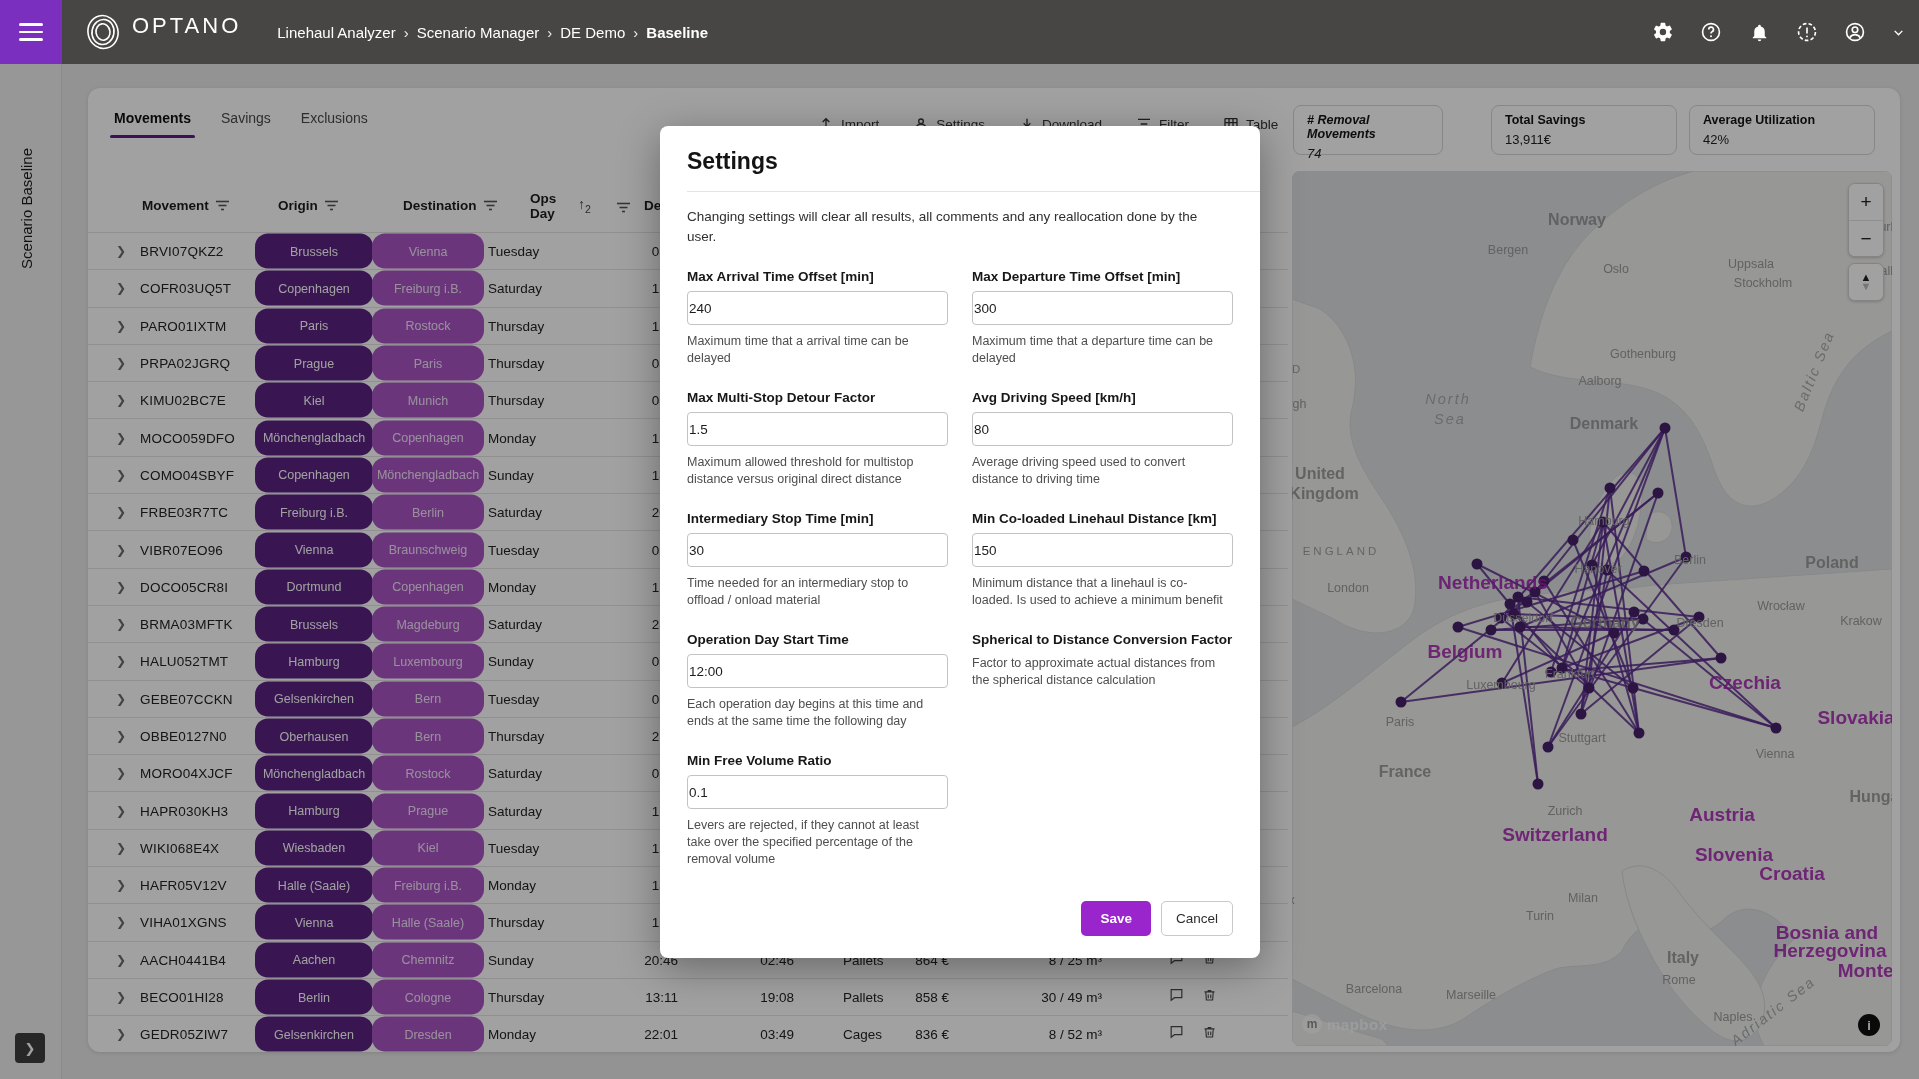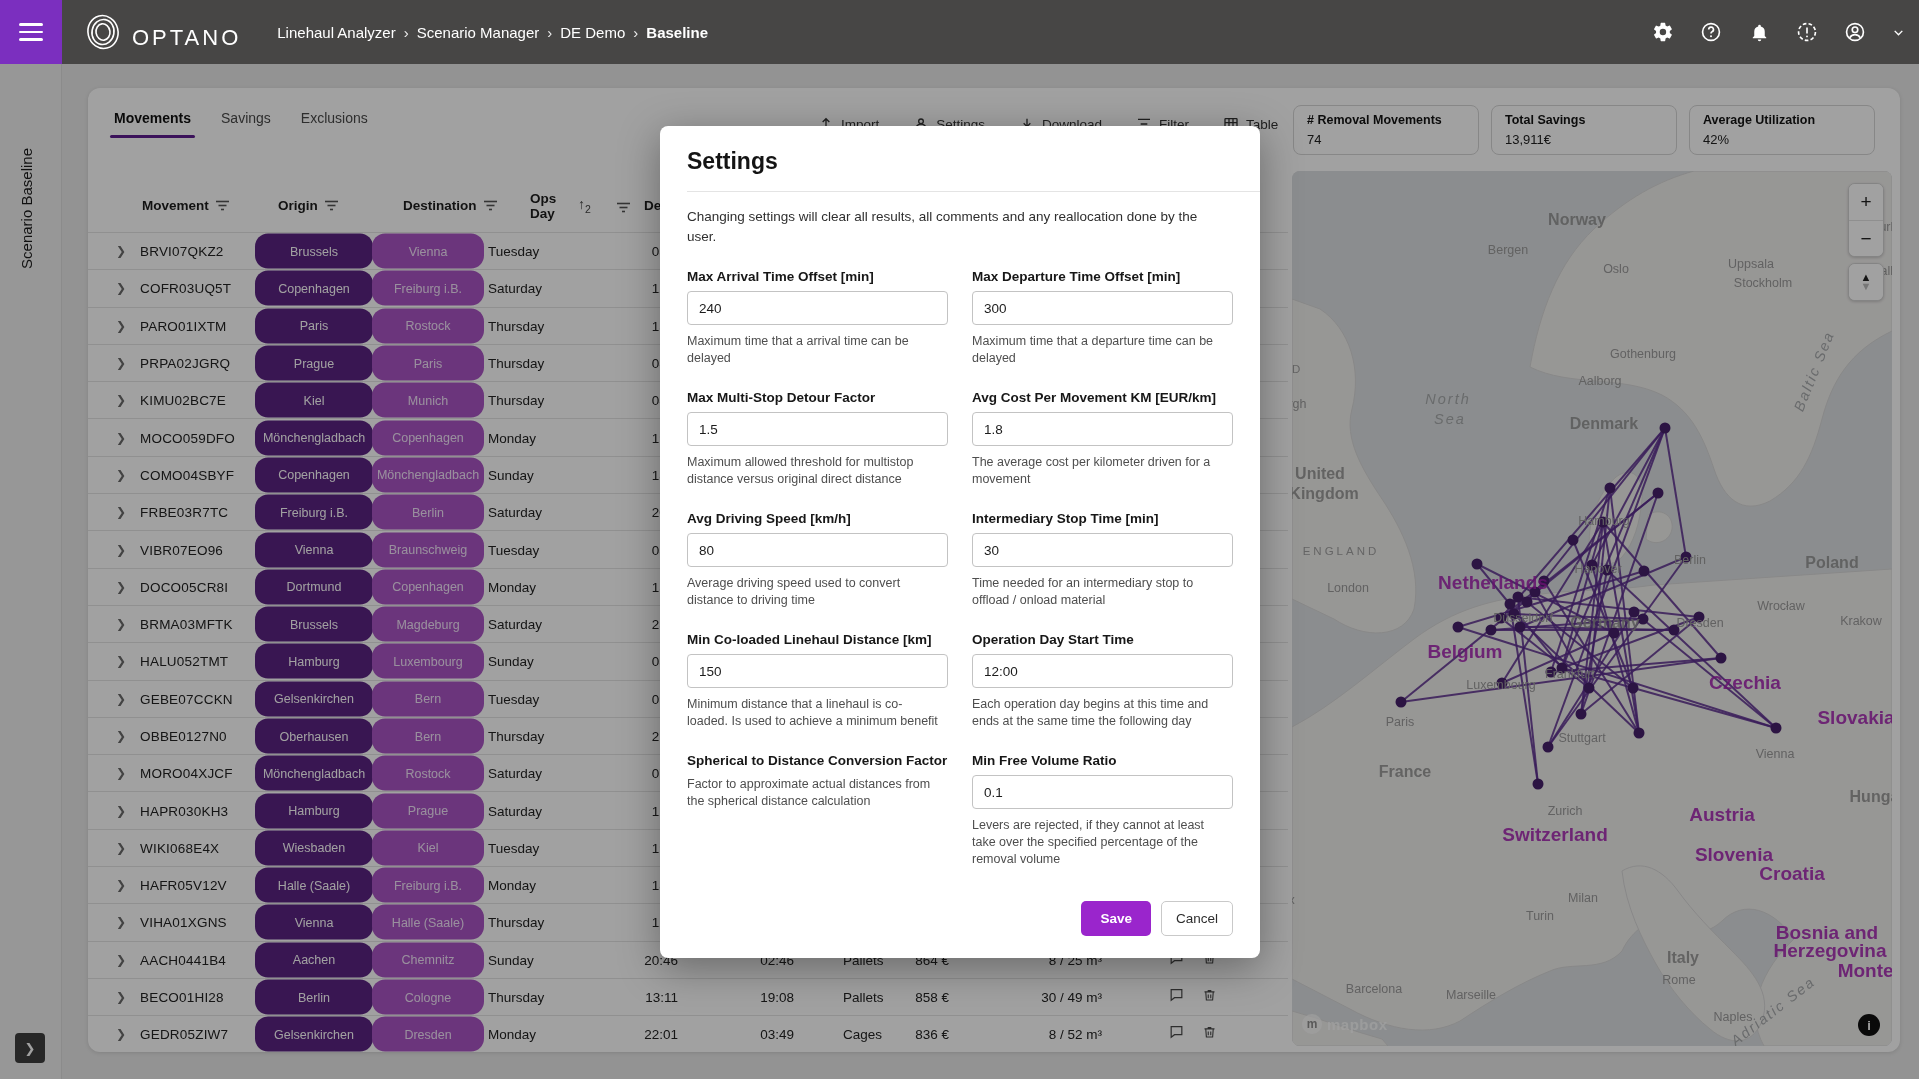--- a/index.html
+++ b/index.html
@@ -4,21 +4,21 @@
 <style>
   html,body{margin:0;padding:0;background:#222;}
   *{box-sizing:border-box;font-family:"Liberation Sans","DejaVu Sans",sans-serif;}
   #app{position:relative;width:1919px;height:1079px;background:#e9e9e9;overflow:hidden;}
 
   
   #topbar{position:absolute;left:0;top:0;width:1919px;height:64px;background:#474645;z-index:30;display:flex;align-items:center;}
   #hamburger{width:62px;height:64px;background:#7b2fbf;display:flex;align-items:center;justify-content:center;cursor:pointer;flex:0 0 auto;}
   #hamburger .bars{width:24px;}
   #hamburger .bars div{height:2.5px;background:#fff;margin:5px 0;border-radius:2px;}
-  #brand{display:flex;align-items:flex-end;margin-left:22px;}
+  #brand{display:flex;align-items:flex-start;margin-left:22px;}
   #brand svg{display:block;}
   #brand .brandtext{color:#fff;font-size:22px;letter-spacing:3px;margin-left:10px;font-weight:400;}
   #breadcrumb{color:#fff;font-size:15px;margin-left:36px;display:flex;gap:8px;align-items:center;}
   #breadcrumb .sep{opacity:.9;}
   #breadcrumb .crumb:last-child{font-weight:bold;}
   #topicons{position:absolute;right:14px;top:0;height:64px;display:flex;align-items:center;gap:24px;}
   .topicon{width:24px;height:24px;display:flex;align-items:center;justify-content:center;color:#fff;cursor:pointer;}
   .topicon svg{display:block;}
 
   
@@ -90,21 +90,21 @@
   #mapinfo{position:absolute;right:12px;bottom:10px;width:22px;height:22px;border-radius:50%;background:#101010;color:#fff;font-size:13px;font-weight:bold;display:flex;align-items:center;justify-content:center;cursor:pointer;}
 
   
   #overlay{position:absolute;left:0;top:64px;width:1919px;height:1015px;background:rgba(0,0,0,.37);z-index:10;}
   #modal{position:absolute;left:660px;top:126px;width:600px;height:832px;background:#fff;border-radius:8px;box-shadow:0 10px 40px rgba(0,0,0,.35);z-index:20;padding:22px 27px;}
   #modal h1{margin:0;font-size:23px;color:#141414;}
   #modal .mdivider{height:1px;background:#e4e4e4;margin:16px -27px 0 0;margin-left:0;margin-top:16px;}
   #modal .mdesc{font-size:13.5px;color:#2f2f2f;line-height:20px;margin-top:15px;width:540px;}
   #mfields{margin-top:22px;display:grid;grid-template-columns:261px 261px;column-gap:24px;grid-auto-rows:121px;}
   .mfield .flabel{font-size:13.5px;font-weight:bold;color:#171717;margin-bottom:7px;}
-  .mfield input{width:261px;height:34px;border:1px solid #c3c3c3;border-radius:4px;padding:0 11px;font-size:13.5px;color:#1c1c1c;outline:none;background:#fff;}
+  .mfield input{width:261px;height:34px;border:1px solid #c3c3c3;border-radius:4px;padding:0 1px;font-size:13.5px;color:#1c1c1c;outline:none;background:#fff;}
   .mfield .fhelp{font-size:12.5px;color:#4e4e4e;line-height:17px;margin-top:8px;width:255px;}
   #mbuttons{position:absolute;right:27px;bottom:22px;display:flex;gap:10px;}
   #save-btn{background:#9a25cc;color:#fff;border:none;border-radius:5px;font-size:13.5px;font-weight:bold;padding:9px 19px;cursor:pointer;}
   #cancel-btn{background:#fff;color:#2d2d2d;border:1px solid #c9c9c9;border-radius:5px;font-size:13.5px;padding:9px 14px;cursor:pointer;}
 </style>
 </head>
 <body>
 
 <div id="app">
 
@@ -224,21 +224,21 @@
           <span>
             <svg width="16" height="16" viewBox="0 0 24 24" fill="none" stroke="#333" stroke-width="2">
               <rect x="3" y="4" width="18" height="16" rx="1"></rect>
               <path d="M3 10h18M9 4v16M15 4v16"></path>
             </svg>
           </span>
           <span>Table</span>
         </div>
       </div>
     <div id="statcards">
-        <div class="statcard" style="left: 1205px; width: 186px;">
+        <div class="statcard" style="left: 1205px; width: 150px; font-style: italic;">
           <div class="stitle"># Removal Movements</div>
           <div class="svalue">74</div>
         </div>
         <div class="statcard" style="left: 1403px; width: 186px;">
           <div class="stitle">Total Savings</div>
           <div class="svalue">13,911€</div>
         </div>
         <div class="statcard" style="left: 1601px; width: 186px;">
           <div class="stitle">Average Utilization</div>
           <div class="svalue">42%</div>
@@ -841,21 +841,20 @@
   <div id="overlay"></div>
 
   <div id="modal">
     <h1>Settings</h1>
     <div class="mdivider"></div>
     <div class="mdesc">Changing settings will clear all results, all comments and any reallocation done by the user.</div>
     <div id="mfields">
         <div class="mfield"><div class="flabel">Max Arrival Time Offset [min]</div><input value="240" style=""><div class="fhelp">Maximum time that a arrival time can be delayed</div></div>
         <div class="mfield"><div class="flabel">Max Departure Time Offset [min]</div><input value="300" style=""><div class="fhelp">Maximum time that a departure time can be delayed</div></div>
         <div class="mfield"><div class="flabel">Max Multi-Stop Detour Factor</div><input value="1.5" style=""><div class="fhelp">Maximum allowed threshold for multistop distance versus original direct distance</div></div>
-        <div class="mfield"><div class="flabel">Avg Cost Per Movement KM [EUR/km]</div><input value="1.8" style=""><div class="fhelp">The average cost per kilometer driven for a movement</div></div>
         <div class="mfield"><div class="flabel">Avg Driving Speed [km/h]</div><input value="80" style=""><div class="fhelp">Average driving speed used to convert distance to driving time</div></div>
         <div class="mfield"><div class="flabel">Intermediary Stop Time [min]</div><input value="30" style=""><div class="fhelp">Time needed for an intermediary stop to offload / onload material</div></div>
         <div class="mfield"><div class="flabel">Min Co-loaded Linehaul Distance [km]</div><input value="150" style=""><div class="fhelp">Minimum distance that a linehaul is co-loaded. Is used to achieve a minimum benefit</div></div>
         <div class="mfield"><div class="flabel">Operation Day Start Time</div><input value="12:00" style=""><div class="fhelp">Each operation day begins at this time and ends at the same time the following day</div></div>
         <div class="mfield"><div class="flabel">Spherical to Distance Conversion Factor</div><div class="fhelp">Factor to approximate actual distances from the spherical distance calculation</div></div>
         <div class="mfield"><div class="flabel">Min Free Volume Ratio</div><input value="0.1" style=""><div class="fhelp">Levers are rejected, if they cannot at least take over the specified percentage of the removal volume</div></div>
       </div>
     <div id="mbuttons">
       <button id="save-btn">Save</button>
       <button id="cancel-btn">Cancel</button>

